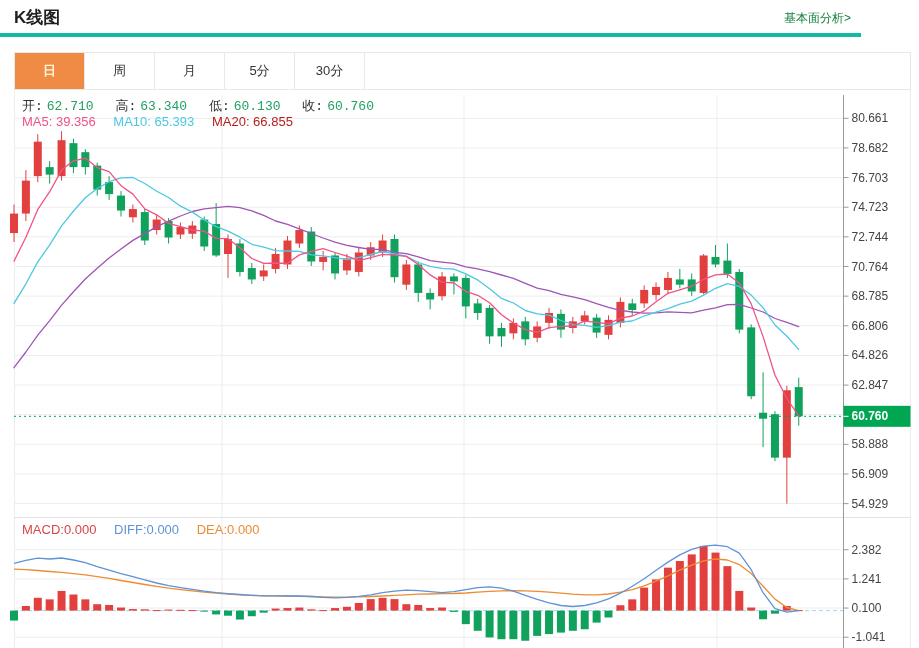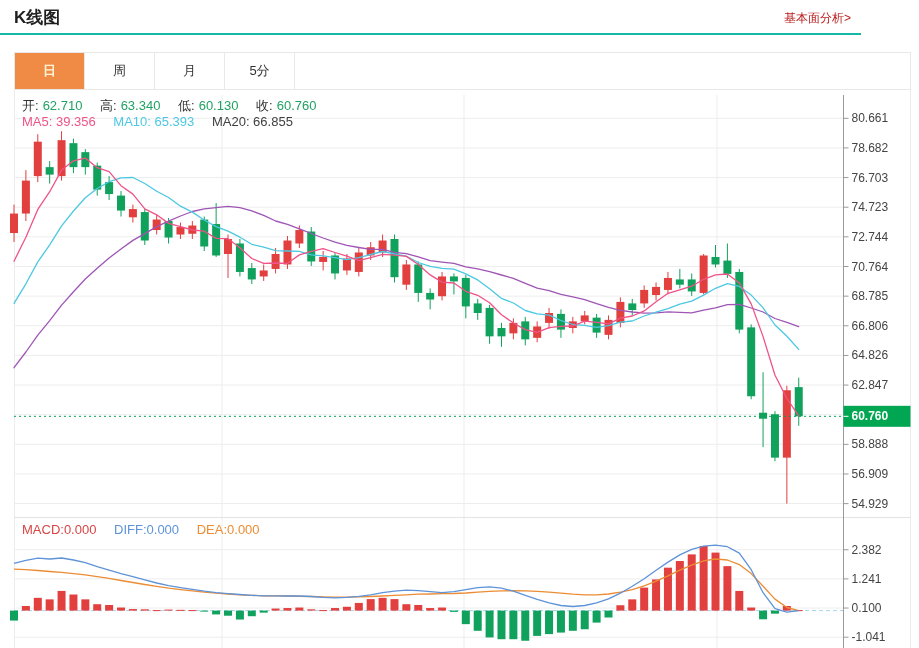--- a/index.html
+++ b/index.html
@@ -1,20 +1,20 @@
 <!DOCTYPE html>
 <html><head>
 <meta charset="utf-8">
 <style>
   html,body{margin:0;padding:0;background:#fff;}
   body{width:919px;height:648px;position:relative;overflow:hidden;
        font-family:"Liberation Sans",sans-serif;-webkit-font-smoothing:antialiased;}
-  .header{position:absolute;left:0;top:0;width:861px;height:33px;border-bottom:2px solid #14b8a6;background:#fff;}
+  .header{position:absolute;left:0;top:0;width:861px;height:33px;border-bottom:4px solid #14b8a6;background:#fff;}
   .page-title{position:absolute;left:14px;top:6px;font-size:17px;font-weight:bold;color:#1f1f1f;}
-  .fund-link{position:absolute;right:10px;top:10px;font-size:12px;color:#b91c1c;cursor:pointer;}
+  .fund-link{position:absolute;right:10px;top:10px;font-size:12px;color:#15803d;cursor:pointer;}
   .tabbar{position:absolute;left:14px;top:52px;width:897px;height:38px;display:flex;
           border-top:1px solid #e8e8e8;border-bottom:1px solid #e8e8e8;border-left:1px solid #e8e8e8;
           border-right:1px solid #e8e8e8;box-sizing:border-box;background:#fff;z-index:3;}
   .tab{width:70px;height:100%;line-height:36px;text-align:center;font-size:13px;color:#333;
        border-right:1px solid #e8e8e8;cursor:pointer;box-sizing:border-box;background:#fff;}
   .tab.active{color:#fdf5d8;font-weight:bold;}
   .vborder{position:absolute;width:1px;background:#ececec;z-index:0;}
   .row{position:absolute;left:22px;font-size:13px;white-space:nowrap;z-index:2;}
   .row span{margin-right:4px;}
   .row .gap{margin-right:14px;}
@@ -322,35 +322,36 @@
 <div class="header">
   <div class="page-title">K线图</div>
   <div class="fund-link">基本面分析&gt;</div>
 </div>
 
 <div class="tabbar" id="tabbar">
     <div class="tab active" style="background: rgb(239, 139, 69);">日</div>
     <div class="tab">周</div>
     <div class="tab">月</div>
     <div class="tab">5分</div>
+    <div class="tab">30分</div>
   </div>
 
 <div class="vborder" style="left:14px;top:90px;height:558px;"></div>
 <div class="vborder" style="left:910px;top:90px;height:558px;"></div>
 
-<div class="row" style="top:97px;">
+<div class="row" style="top:97px;font-family:Liberation Mono, monospace;">
   <span class="lbl">开:</span><span class="gap" style="color:#21a263">62.710</span>
   <span class="lbl">高:</span><span class="gap" style="color:#21a263">63.340</span>
   <span class="lbl">低:</span><span class="gap" style="color:#21a263">60.130</span>
   <span class="lbl">收:</span><span style="color:#21a263">60.760</span>
 </div>
 
 <div class="row" style="top:114px;">
   <span class="gap" style="color:#ef5389">MA5: 39.356</span>
   <span class="gap" style="color:#4cc8e2">MA10: 65.393</span>
-  <span style="color:#404040">MA20: 66.855</span>
+  <span style="color:#b91c1c">MA20: 66.855</span>
 </div>
 
 <div class="row" style="top:522px;">
   <span class="gap" style="color:#d84545">MACD:0.000</span>
   <span class="gap" style="color:#5e93d8">DIFF:0.000</span>
   <span style="color:#ec8c34">DEA:0.000</span>
 </div>
 
 </body></html>

